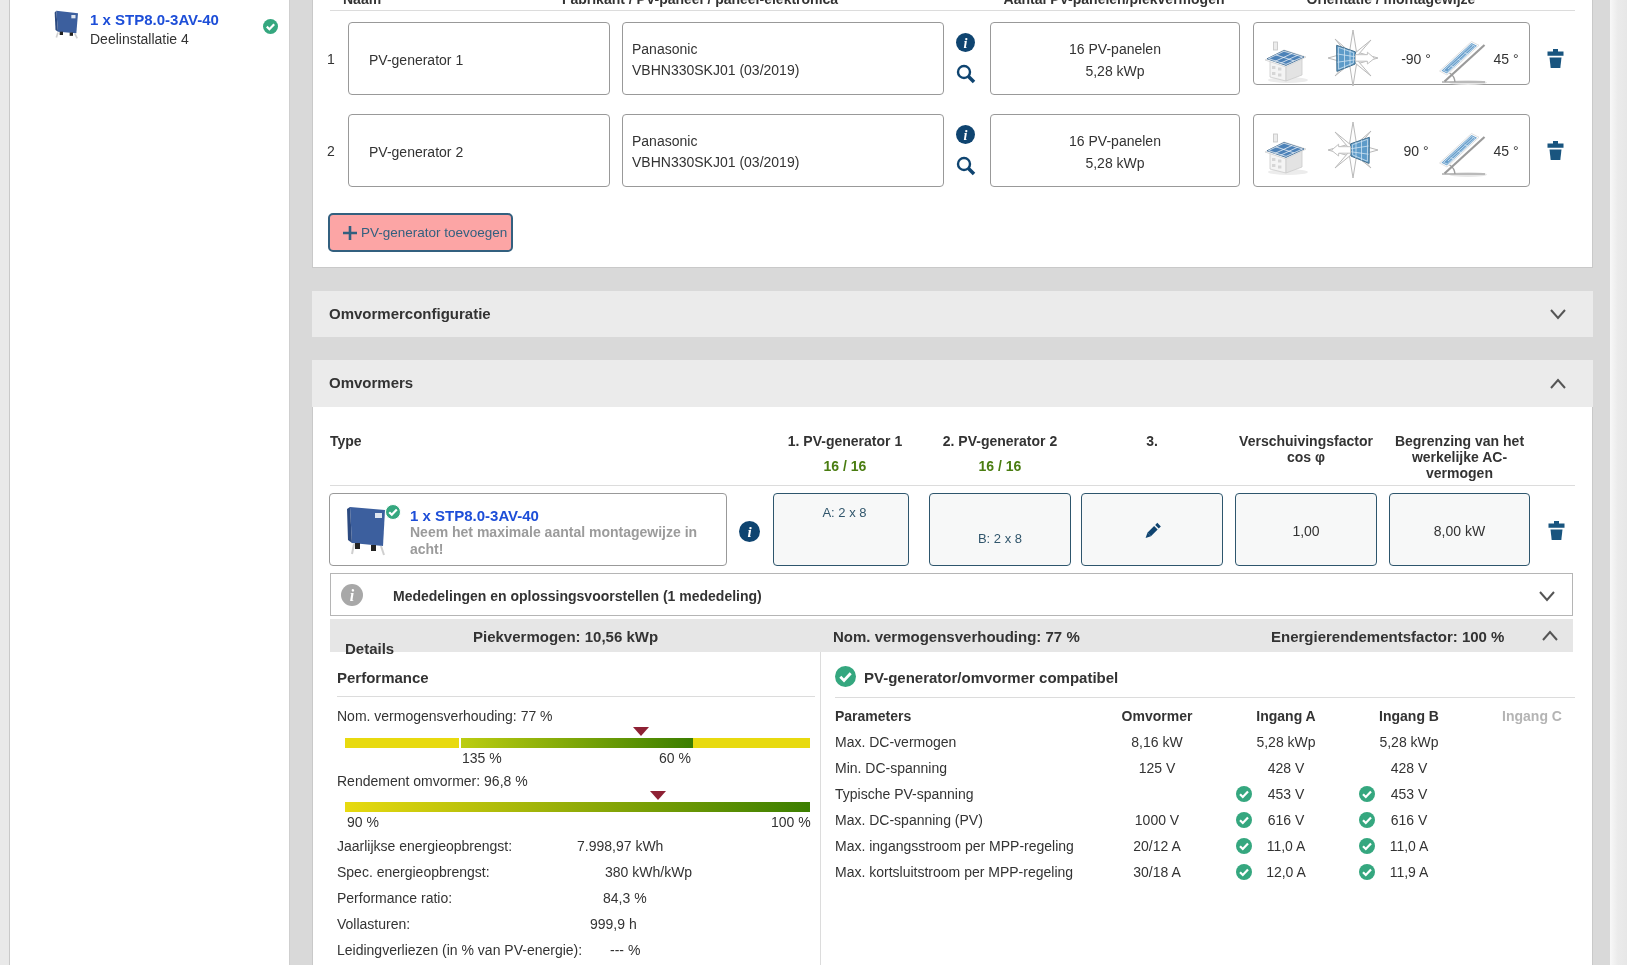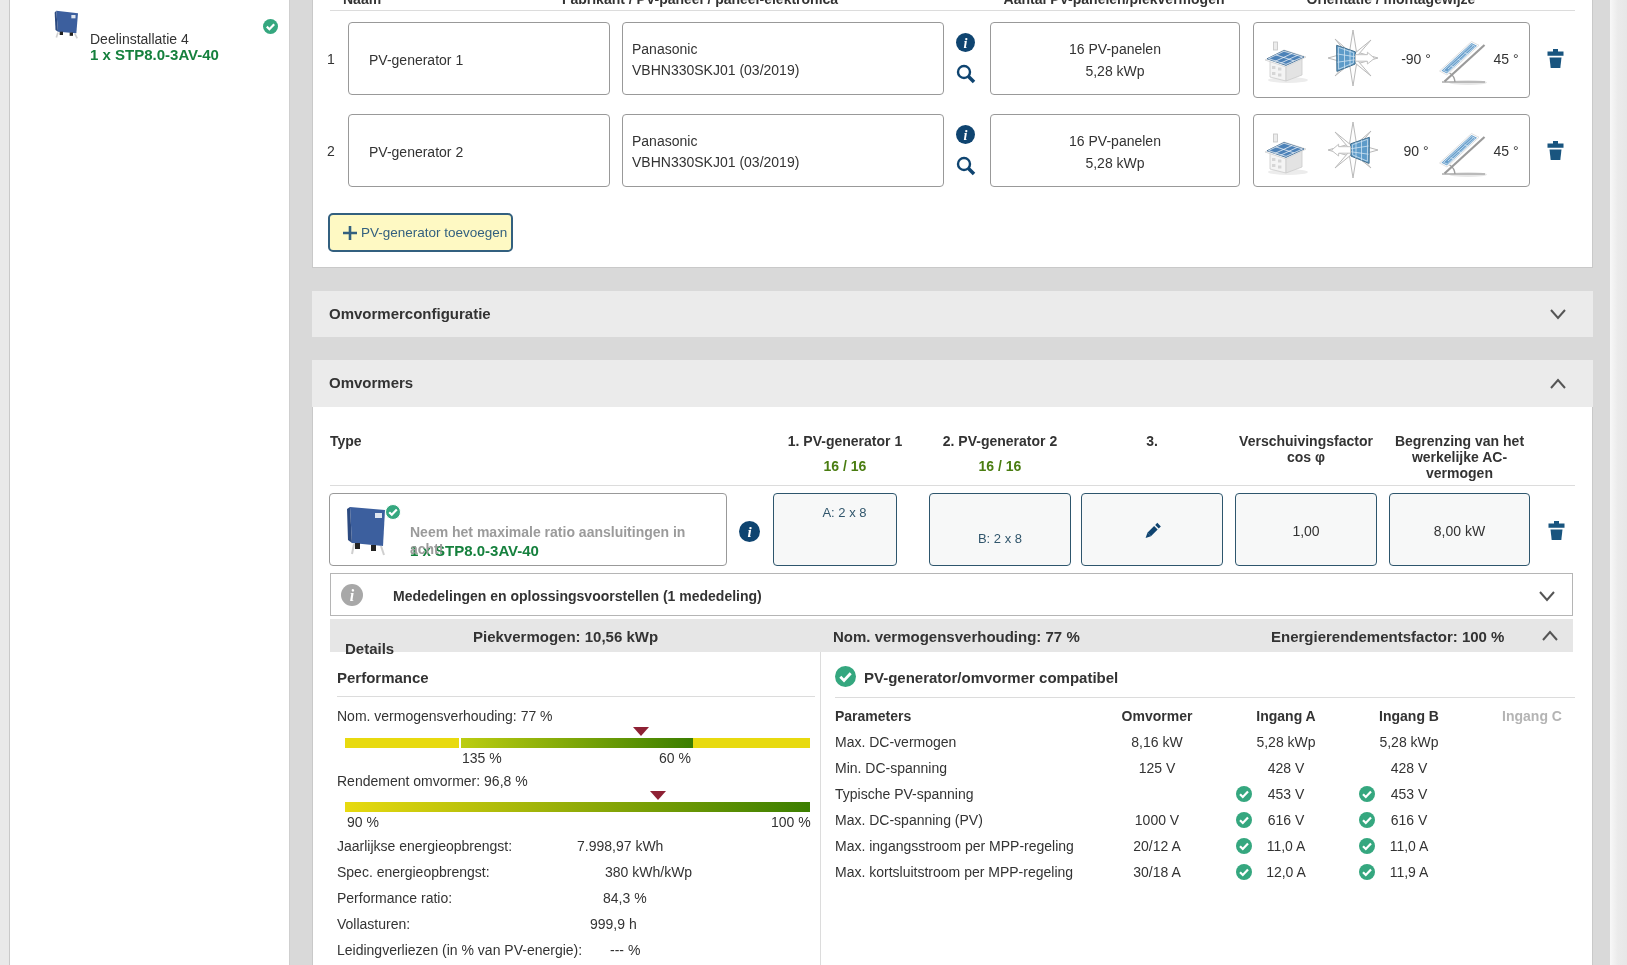--- a/index.html
+++ b/index.html
@@ -7,22 +7,22 @@
   font-family:"Liberation Sans", sans-serif; color:#333; }
 .abs { position:absolute; }
 #leftstrip { left:0; top:0; width:10px; height:965px; background:#e9e9e9; border-right:1px solid #c9c9c9; }
 #sidebar { left:10px; top:0; width:280px; height:965px; background:#fff; border-right:1px solid #cfcfcf; }
 #panel1 { left:312px; top:-40px; width:1281px; height:308px; background:#fff; border:1px solid #c9c9c9; }
 .secbar { left:312px; width:1281px; height:46px; background:#ebebeb; }
 .secbar .t { position:absolute; left:17px; top:14px; font-size:15px; font-weight:bold; color:#333; }
 #obody { left:312px; top:407px; width:1281px; height:558px; background:#fff; border-left:1px solid #c9c9c9; border-right:1px solid #c9c9c9; }
 #scroll { left:1610px; top:0; width:17px; height:965px; background:linear-gradient(to right,#f8f8f8 0,#ebebeb 45%,#e7e7e7 100%); }
 .ibox { position:absolute; background:#fff; border:1px solid #999; border-radius:4px; }
-.obox { position:absolute; background:#f7f8f8; border:1.5px solid #2e566d; border-radius:4px; width:124px; height:73px; top:493px; }
-.navy { color:#15803d;margin-top:35px; }
+.obox { position:absolute; background:#f7f8f8; border:1.5px solid #2e566d; border-radius:4px; width:136px; height:73px; top:493px; }
+.navy { color:#1d4ed8; }
 .hl { position:absolute; background:#dcdcdc; height:1px; }
 .vl { position:absolute; background:#dcdcdc; width:1px; }
 .b { font-weight:bold; }
 .f14 { font-size:14px; }
 .f13 { font-size:13px; }
 .f15 { font-size:15px; }
 .ctr { text-align:center; }
 .hdrcut { position:absolute; top:-9px; font-size:14px; font-weight:bold; white-space:nowrap; }
 </style>
 </head>
@@ -80,21 +80,21 @@
   <text x="9.5" y="14.5" text-anchor="middle" font-family="Liberation Serif" font-style="italic" font-weight="bold" font-size="14" fill="#fff">i</text>
 </svg>
 <svg class="abs" style="left:956px;top:64px;" width="20" height="20" viewBox="0 0 20 20">
   <circle cx="8" cy="8" r="6" fill="none" stroke="#0f4470" stroke-width="2.4"></circle>
   <line x1="12.5" y1="12.5" x2="18" y2="18" stroke="#0f4470" stroke-width="3.6"></line>
 </svg>
 <div class="ibox" style="left:990px;top:22px;width:250px;height:73px;">
   <div class="abs f14" style="left:0;top:18px;width:248px;text-align:center;">16 PV-panelen</div>
   <div class="abs f14" style="left:0;top:40px;width:248px;text-align:center;">5,28 kWp</div>
 </div>
-<div class="ibox" style="left:1253px;top:22px;width:277px;height:76px;">
+<div class="ibox" style="left:1253px;top:22px;width:277px;height:63px;">
   <svg class="abs" style="left:7px;top:10px;" width="50" height="52" viewBox="0 0 50 52">
     <ellipse cx="27" cy="47" rx="20" ry="3" fill="#ececec"></ellipse>
     <polygon points="9,27 9,44 25,48 25,31" fill="#f4f4f4" stroke="#cccccc" stroke-width="0.8"></polygon>
     <polygon points="25,31 25,48 41,42 41,26" fill="#e3e3e3" stroke="#cccccc" stroke-width="0.8"></polygon>
     <rect x="11" y="33" width="3.4" height="3" fill="#d6d6d6"></rect>
     <rect x="17" y="34.5" width="3.4" height="3" fill="#d6d6d6"></rect>
     <rect x="11" y="39" width="3.4" height="3" fill="#d6d6d6"></rect>
     <rect x="17" y="40.5" width="3.4" height="3" fill="#d6d6d6"></rect>
     <rect x="12.5" y="9" width="4" height="8" fill="#ececec" stroke="#c4c4c4" stroke-width="0.8"></rect>
     <polygon points="4,27 23,17 45,24 25,34" fill="#fbfbfb" stroke="#d0d0d0" stroke-width="0.8"></polygon>
@@ -206,21 +206,21 @@
     <line x1="26.6" y1="17.7" x2="30.5" y2="19.7" stroke="#d6e6f2" stroke-width="0.8"></line>
     <line x1="10" y1="34" x2="35.5" y2="10.4" stroke="#d6e6f2" stroke-width="0.8"></line>
   </svg>
   <div class="abs f14" style="left:232px;top:28px;width:40px;text-align:center;">45 °</div>
 </div>
 <svg class="abs" style="left:1547px;top:141px;" width="17" height="19" viewBox="0 0 17 19">
   <path d="M6 0 h5 v2.4 h5.5 v4.4 H0.5 V2.4 H6 z" fill="#19557f"></path>
   <path d="M2.5 8.6 h12 l-1.2 10.4 h-9.6 z" fill="#19557f"></path>
 </svg>
 
-<div class="abs" style="left:328px;top:213px;width:185px;height:39px;border:2px solid #33607f;border-radius:5px;background:#fef9c3;">
+<div class="abs" style="left:328px;top:213px;width:185px;height:39px;border:2px solid #33607f;border-radius:5px;background:#fca5a5;">
   <svg class="abs" style="left:13px;top:11px;" width="14" height="14" viewBox="0 0 14 14">
       <path d="M7 0 V14 M0 7 H14" stroke="#33607f" stroke-width="2.6"></path>
     </svg>
   <span class="abs" style="left:31px;top:10px;font-size:13.5px;color:#33607f;">PV-generator toevoegen</span>
 </div>
 
 <div class="abs b f14" style="left:330px;top:433px;">Type</div>
 <div class="abs b f14 ctr" style="left:775px;top:433px;width:140px;">1. PV-generator 1</div>
 <div class="abs b f14 ctr" style="left:775px;top:458px;width:140px;color:#4a7d11;">16 / 16</div>
 <div class="abs b f14 ctr" style="left:929px;top:433px;width:142px;">2. PV-generator 2</div>
@@ -238,21 +238,21 @@
   <line x1="9" y1="40" x2="7" y2="50" stroke="#cfcfcf" stroke-width="2"></line>
   <line x1="36" y1="42" x2="39" y2="51" stroke="#cfcfcf" stroke-width="2"></line>
   <rect x="10" y="39" width="5" height="6" fill="#222"></rect>
   <rect x="26" y="41" width="5" height="6" fill="#222"></rect>
 </svg>
 <svg class="abs" style="left:385px;top:504px;" width="16" height="16" viewBox="0 0 16 16">
   <circle cx="8" cy="8" r="7.5" fill="#35a77f" stroke="#fff"></circle>
   <polyline points="4.2,8.2 6.8,10.8 11.8,5.6" fill="none" stroke="#fff" stroke-width="2.2"></polyline>
 </svg>
 <div class="abs b navy f15" style="left:410px;top:507px;">1 x STP8.0-3AV-40</div>
-<div class="abs b" style="left:410px;top:524px;width:300px;font-size:14px;color:#9b9b9b;line-height:17px;">Neem het maximale ratio aansluitingen in acht!</div>
+<div class="abs b" style="left:410px;top:524px;width:300px;font-size:14px;color:#9b9b9b;line-height:17px;">Neem het maximale aantal montagewijze in acht!</div>
 <svg class="abs" style="left:739px;top:521px;" width="21" height="21" viewBox="0 0 21 21">
   <circle cx="10.5" cy="10.5" r="10.5" fill="#0f4470"></circle>
   <text x="10.5" y="16" text-anchor="middle" font-family="Liberation Serif" font-style="italic" font-weight="bold" font-size="15" fill="#fff">i</text>
 </svg>
 <div class="obox" style="left:773px;">
     <div class="abs f13 ctr" style="left:0;top:11px;width:141px;color:#31566c;">A: 2 x 8</div>
   </div>
 <div class="obox" style="left:929px;width:142px;">
     <div class="abs f13 ctr" style="left:0;top:37px;width:140px;color:#31566c;">B: 2 x 8</div>
   </div>

